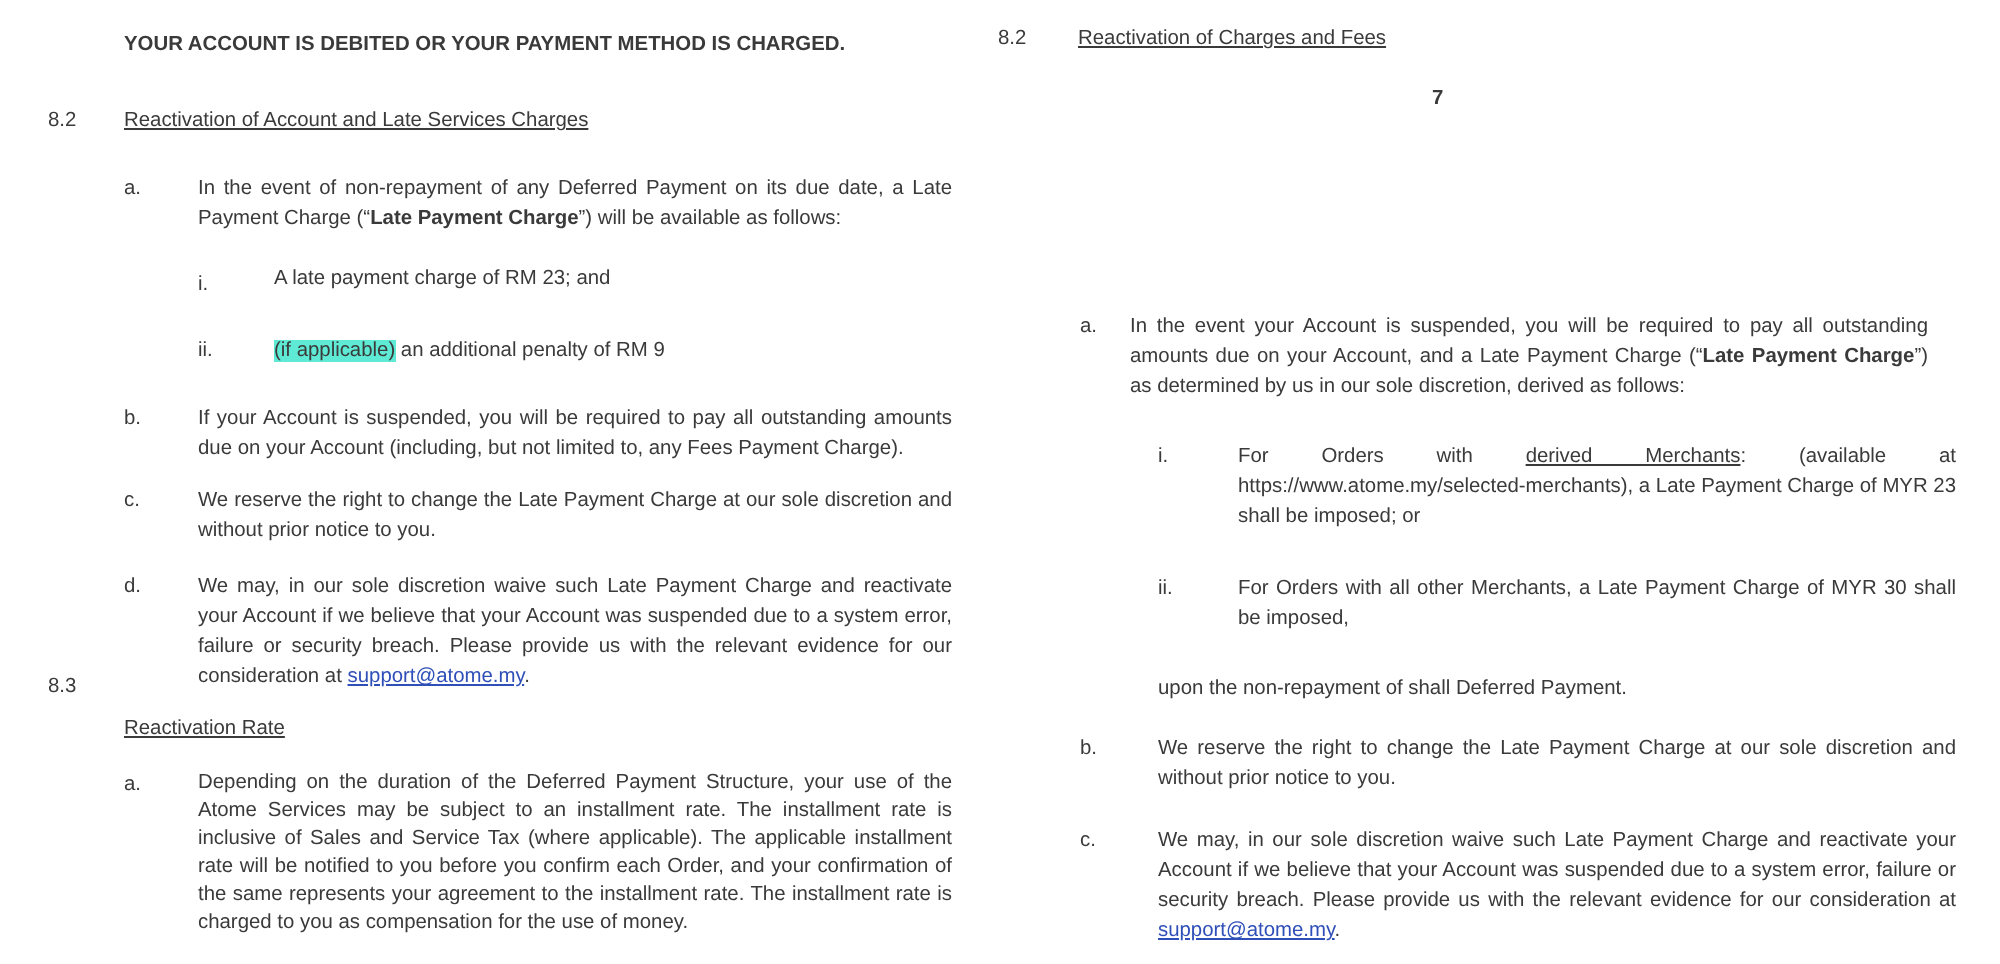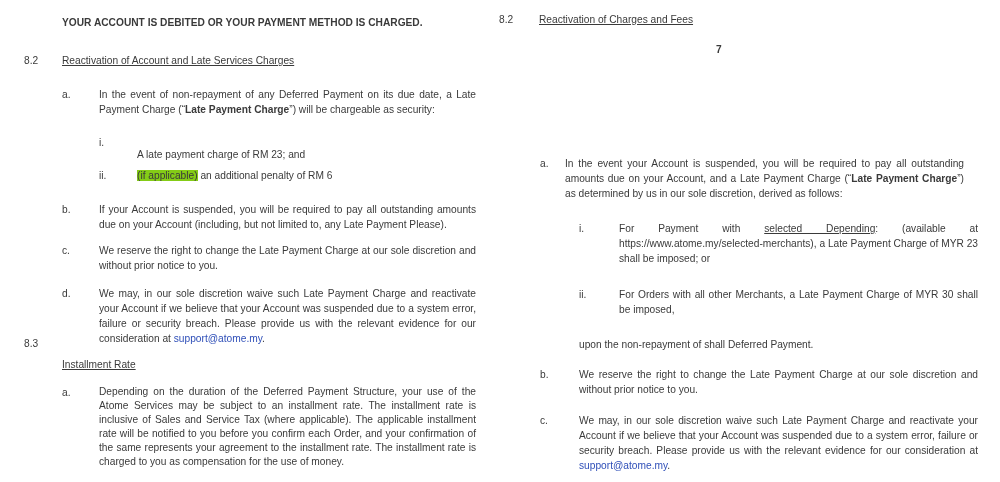--- a/index.html
+++ b/index.html
@@ -4,77 +4,77 @@
 <style>
   html, body { margin: 0; padding: 0; background: #ffffff; }
   body {
     width: 1000px; height: 482px; position: relative; overflow: hidden;
     font-family: "Liberation Sans", "DejaVu Sans", sans-serif;
     color: #3a3a3a; font-size: 10.2px; line-height: 15px;
   }
   .abs { position: absolute; text-align: center; }
   .bold { font-weight: bold; }
   .u { text-decoration: underline; }
-  .link { color: #2f4fb8; }
+  .link { color: #2f4fb8; text-decoration: underline; }
   .just { text-align: justify; }
-  .hl { background: #84cc16; }
+  .hl { background: #5eead4; }
   .pageno { font-weight: bold; }
 </style>
 </head>
 <body>
 
 <div>
   <div class="abs bold" style="left:62px; top:15px;">YOUR ACCOUNT IS DEBITED OR YOUR PAYMENT METHOD IS CHARGED.</div>
 
   <div class="abs" style="left:24px; top:53px;">8.2</div>
   <div class="abs u" style="left:62px; top:53px;">Reactivation of Account and Late Services Charges</div>
 
   <div class="abs" style="left:62px; top:87px;">a.</div>
   <div class="abs just" style="left:99px; top:87px; width:377px;">
-    <span>In the event of non-repayment of any Deferred Payment on its due date, a Late Payment Charge (“</span><span class="bold">Late Payment Charge</span><span>”) will be chargeable as security:</span>
+    <span>In the event of non-repayment of any Deferred Payment on its due date, a Late Payment Charge (“</span><span class="bold">Late Payment Charge</span><span>”) will be available as follows:</span>
   </div>
 
   <div class="abs" style="left:99px; top:135px;">i.</div>
-  <div class="abs" style="left:137px; top:147px;">A late payment charge of RM 23; and</div>
+  <div class="abs" style="left:137px; top:132px;">A late payment charge of RM 23; and</div>
 
   <div class="abs" style="left:99px; top:168px;">ii.</div>
-  <div class="abs" style="left:137px; top:168px;"><span class="hl">(if applicable)</span><span> an additional penalty of RM 6</span></div>
+  <div class="abs" style="left:137px; top:168px;"><span class="hl">(if applicable)</span><span> an additional penalty of RM 9</span></div>
 
   <div class="abs" style="left:62px; top:202px;">b.</div>
-  <div class="abs just" style="left:99px; top:202px; width:377px;">If your Account is suspended, you will be required to pay all outstanding amounts due on your Account (including, but not limited to, any Late Payment Please).</div>
+  <div class="abs just" style="left:99px; top:202px; width:377px;">If your Account is suspended, you will be required to pay all outstanding amounts due on your Account (including, but not limited to, any Fees Payment Charge).</div>
 
   <div class="abs" style="left:62px; top:243px;">c.</div>
   <div class="abs just" style="left:99px; top:243px; width:377px;">We reserve the right to change the Late Payment Charge at our sole discretion and without prior notice to you.</div>
 
   <div class="abs" style="left:62px; top:286px;">d.</div>
   <div class="abs just" style="left:99px; top:286px; width:377px;">
     <span>We may, in our sole discretion waive such Late Payment Charge and reactivate your Account if we believe that your Account was suspended due to a system error, failure or security breach. Please provide us with the relevant evidence for our consideration at </span><span class="link">support@atome.my</span><span>.</span>
   </div>
 
   <div class="abs" style="left:24px; top:336px;">8.3</div>
-  <div class="abs u" style="left:62px; top:357px;">Installment Rate</div>
+  <div class="abs u" style="left:62px; top:357px;">Reactivation Rate</div>
 
   <div class="abs" style="left:62px; top:385px;">a.</div>
   <div class="abs just" style="left:99px; top:385px; width:377px; line-height:14px;">Depending on the duration of the Deferred Payment Structure, your use of the Atome Services may be subject to an installment rate. The installment rate is inclusive of Sales and Service Tax (where applicable).  The applicable installment rate will be notified to you before you confirm each Order, and your confirmation of the same represents your agreement to the installment rate. The installment rate is charged to you as compensation for the use of money.</div>
 </div>
 
 <div>
   <div class="abs" style="left:499px; top:12px;">8.2</div>
   <div class="abs u" style="left:539px; top:12px;">Reactivation of Charges and Fees</div>
 
   <div class="abs pageno" style="left:716px; top:42px;">7</div>
 
   <div class="abs" style="left:540px; top:156px;">a.</div>
   <div class="abs just" style="left:565px; top:156px; width:399px;">
     <span>In the event your Account is suspended, you will be required to pay all outstanding amounts due on your Account, and a Late Payment Charge (“</span><span class="bold">Late Payment Charge</span><span>”) as determined by us in our sole discretion, derived as follows:</span>
   </div>
 
   <div class="abs" style="left:579px; top:221px;">i.</div>
   <div class="abs just" style="left:619px; top:221px; width:359px;">
-    <span>For Payment with </span><span class="u">selected Depending</span><span>: (available at https://www.atome.my/selected-merchants), a Late Payment Charge of MYR 23 shall be imposed; or</span>
+    <span>For Orders with </span><span class="u">derived Merchants</span><span>: (available at https://www.atome.my/selected-merchants), a Late Payment Charge of MYR 23 shall be imposed; or</span>
   </div>
 
   <div class="abs" style="left:579px; top:287px;">ii.</div>
   <div class="abs just" style="left:619px; top:287px; width:359px;">For Orders with all other Merchants, a Late Payment Charge of MYR 30 shall be imposed,</div>
 
   <div class="abs" style="left:579px; top:337px;">upon the non-repayment of shall Deferred Payment.</div>
 
   <div class="abs" style="left:540px; top:367px;">b.</div>
   <div class="abs just" style="left:579px; top:367px; width:399px;">We reserve the right to change the Late Payment Charge at our sole discretion and without prior notice to you.</div>
 

